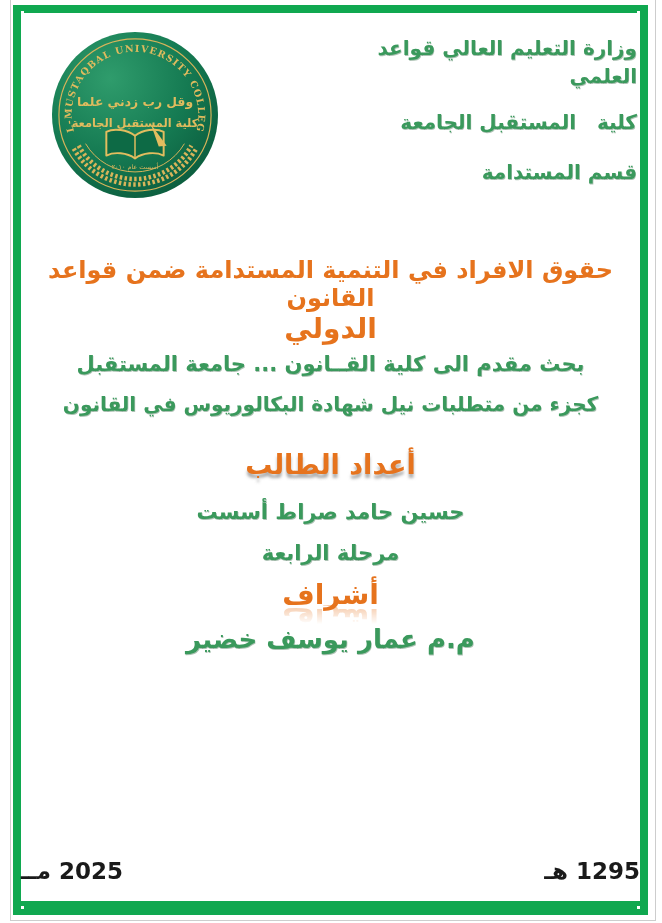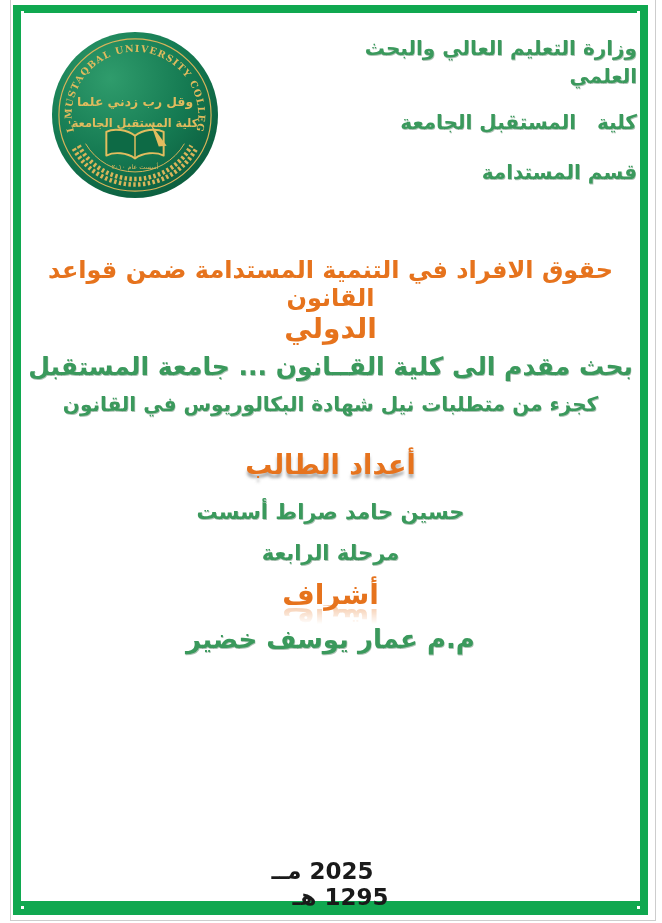--- a/index.html
+++ b/index.html
@@ -55,42 +55,42 @@
   .header-line.l2{margin-top:18px;}
   .header-line.l3{margin-top:22px;}
 
   .row{position:absolute;left:22px;right:23px;text-align:center;direction:rtl;}
   .green-text{color:var(--text-green);font-weight:bold;
     text-shadow:0.6px 0.8px 0 rgba(20,80,40,0.35);}
   .orange-text{color:var(--accent-orange);font-weight:bold;}
 
   .title1{top:256px;font-size:24px;}
   .title2{top:312px;font-size:28px;}
-  .sub1{top:352px;font-size:25px;}
+  .sub1{top:352px;font-size:21px;}
   .sub2{top:392px;font-size:20px;}
   .stu-label{top:449px;font-size:27px;}
   .stu-label .orange-text{text-shadow:0 4px 3px rgba(110,110,110,0.55);margin-top:32px;}
   .stu-name{top:500px;font-size:21px;}
   .stage{top:541px;font-size:21px;text-align:center;}
   .sup-label{top:578px;font-size:28px;}
   .sup-name{top:624px;font-size:26px;}
 
   .reflection{
     height:24px;overflow:hidden;margin-top:-6px;opacity:0.45;
     -webkit-mask-image:linear-gradient(to bottom,rgba(0,0,0,0.85),transparent 80%);
             mask-image:linear-gradient(to bottom,rgba(0,0,0,0.85),transparent 80%);
   }
   .reflection span{
     display:inline-block;transform:scaleY(-1) translateY(3px);
     color:var(--accent-orange);font-weight:bold;font-size:28px;
   }
 
   .years-row{
     position:absolute;top:858px;left:21px;right:22px;
-    display:flex;justify-content:space-between;align-items:center;flex-direction:column;
+    display:flex;justify-content:space-between;align-items:center;
   }
   .year{font-size:23px;font-weight:bold;color:var(--year-black);direction:rtl;}
   .year-left{padding-right:16px;}
   .year-right{padding-left:20px;}
 </style>
 </head>
 <body>
 
 <div class="page-edge"></div>
 
@@ -123,21 +123,21 @@
   </g>
   <text x="85" y="140" class="founded">أسست عام ٢٠١٠</text>
   <g stroke="#d8b45a" fill="none">
     <path d="M 35 114 A 58 58 0 0 0 135 114" stroke-width="1"></path>
     <path d="M 28 116 A 65 65 0 0 0 142 116" stroke-width="4.5" stroke-dasharray="2.5 2.4"></path>
     <path d="M 23 119 A 71 71 0 0 0 147 119" stroke-width="4.5" stroke-dasharray="2.5 2.4"></path>
   </g>
 </svg>
 
 <div class="header-block">
-  <div class="header-line l1">وزارة التعليم العالي والبحث العلمي</div>
+  <div class="header-line l1">وزارة التعليم العالي قواعد العلمي</div>
   <div class="header-line l2">كلية   المستقبل الجامعة</div>
   <div class="header-line l3">قسم المستدامة</div>
 </div>
 
 <div class="row title1">
   <span class="orange-text">حقوق الافراد في التنمية المستدامة ضمن قواعد القانون</span>
 </div>
 <div class="row title2">
   <span class="orange-text">الدولي</span>
 </div>

